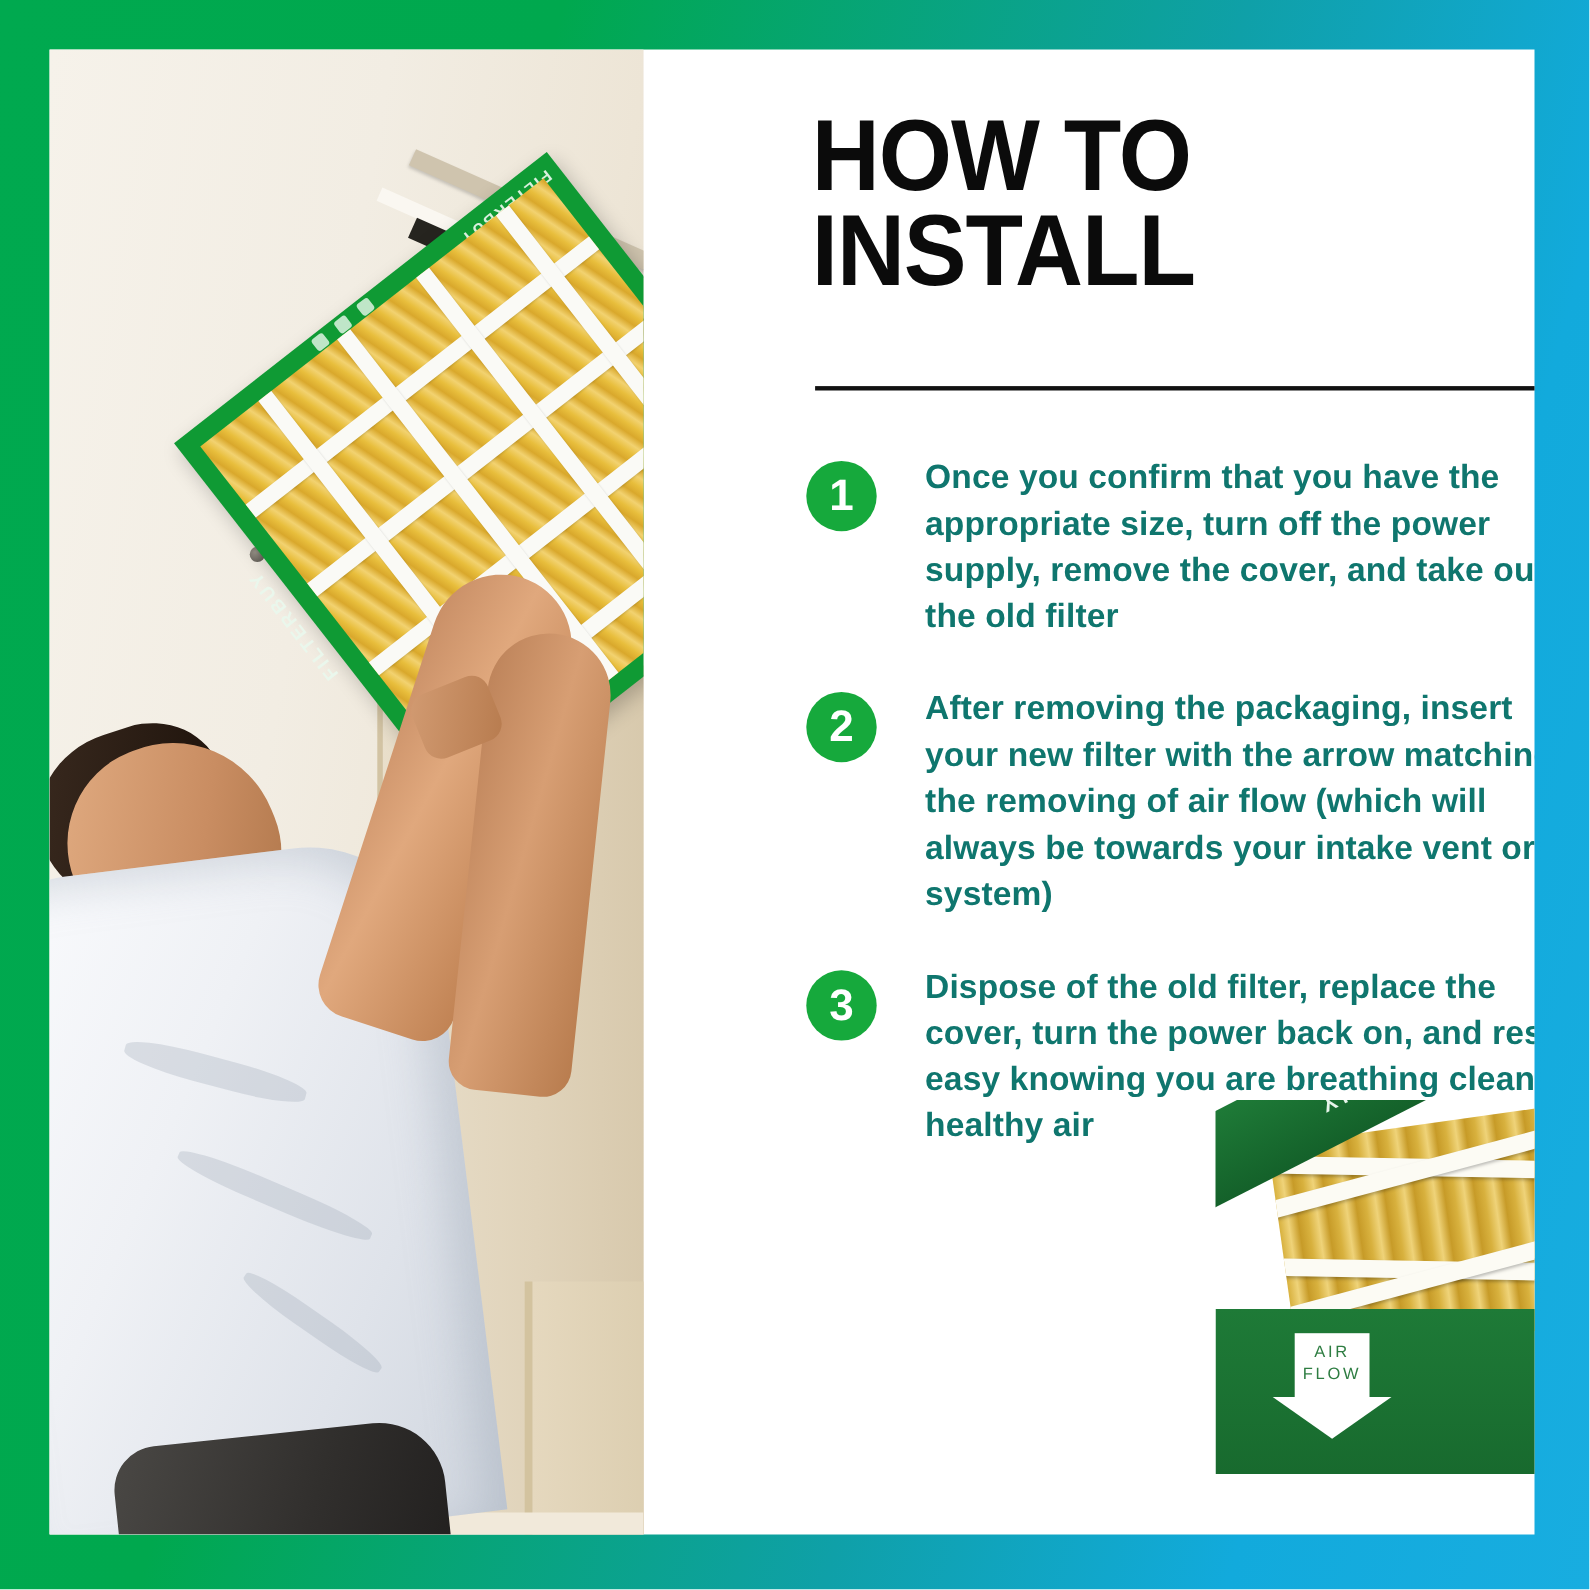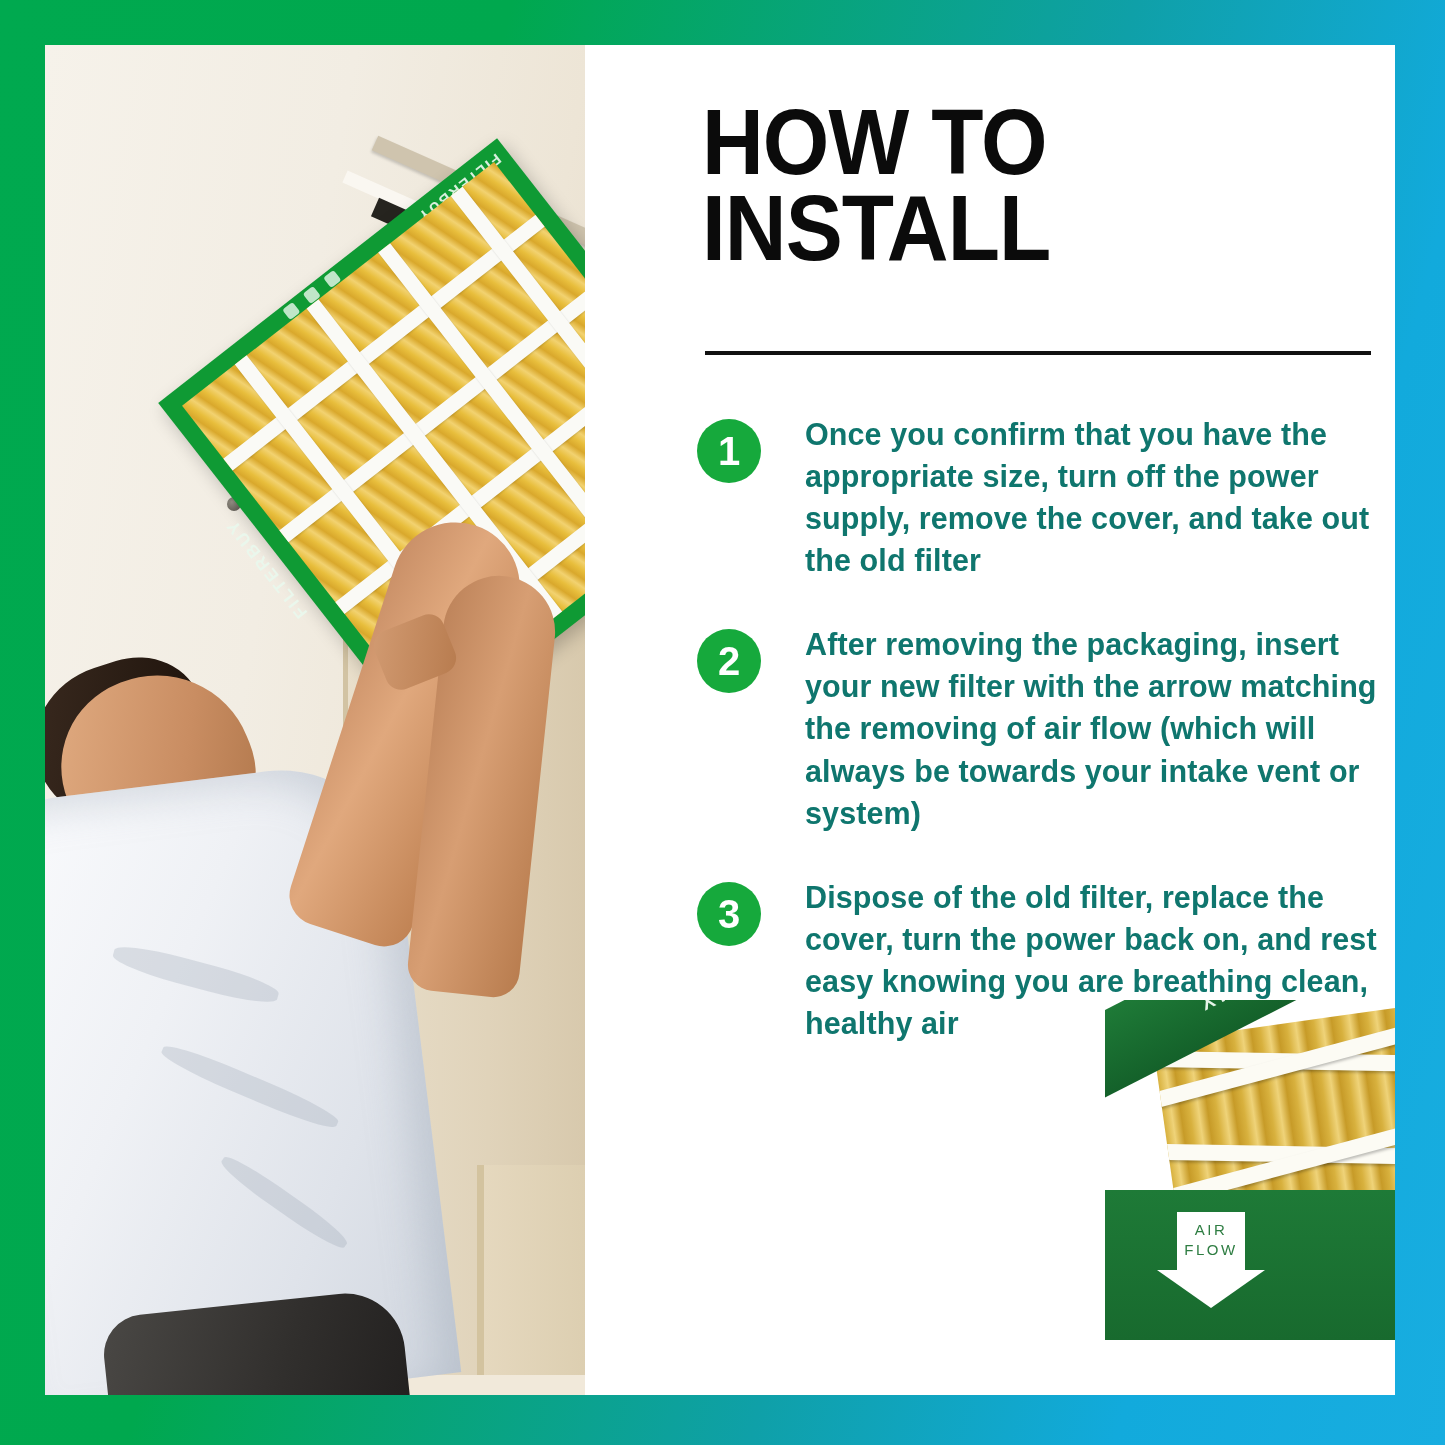--- a/index.html
+++ b/index.html
@@ -239,21 +239,21 @@
     left: 60px; top: 1258px;
     width: 300px; height: 110px;
     background: linear-gradient(110deg, #4A4845 0%, #312F2D 60%, #232120 100%);
     border-radius: 40px 60px 0 0;
     transform: rotate(-6deg);
   }
 
   
   .content {
     position: absolute;
-    left: 612px;
+    left: 648px;
     top: 0;
     width: 738px;
     height: 1256px;
   }
   .title {
     position: absolute;
     left: 45px;
     top: 55px;
     width: 640px;
     font-size: 92px;

